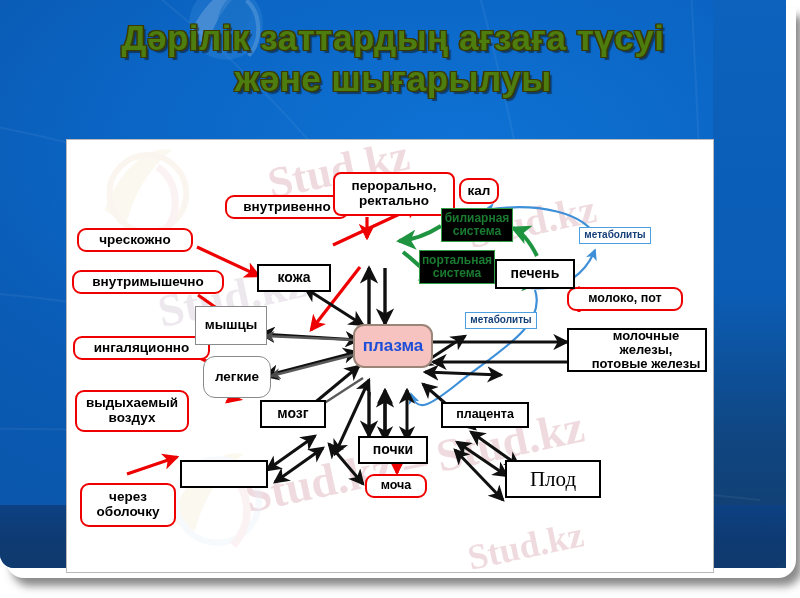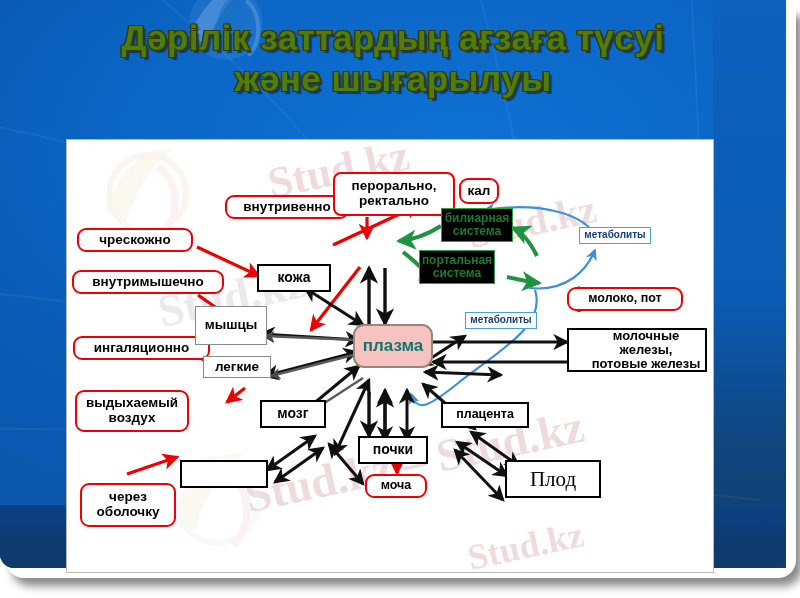--- a/index.html
+++ b/index.html
@@ -79,21 +79,21 @@
     font-weight:bold;color:#000;line-height:1.08;
     white-space:pre-line;
   }
   .n-red{border:2.4px solid #ef0000;border-radius:9px;background:#fff;font-size:13.5px;}
   .n-black{border:2px solid #000;background:#fff;font-size:14px;}
   .n-gray{border:1.6px solid #8a8a8a;background:#fff;font-size:13.5px;}
   .n-green{border:1.4px solid #2f9e44;background:#000000;color:#1a7a30;font-size:12px;font-weight:bold;}
   .n-blue{border:1.4px solid #4d9ede;background:#fff;color:#14407a;font-size:10px;font-weight:bold;}
   .n-plasma{
     border:2.2px solid #9a8578;border-radius:11px;background:#f6c3c0;
-    font-size:17px;font-weight:bold;color:#0f766e;
+    font-size:17px;font-weight:bold;color:#1d4ed8;
   }
   .n-serif{font-family:"Liberation Serif",serif;font-size:21px;font-weight:normal;}
 
   svg.lay{position:absolute;left:0;top:0;width:646px;height:432px;overflow:visible;pointer-events:none;}
 </style>
 </head>
 <body>
 
 <div id="slide">
 
@@ -246,24 +246,25 @@
     <div class="node n-red" style="left:266px;top:32px;width:122px;height:44px;border-radius:8px;">перорально,
 ректально</div>
     <div class="node n-red" style="left:392px;top:38px;width:40px;height:26px;">кал</div>
 
     <div class="node n-red" style="left:500px;top:147px;width:116px;height:24px;font-size:12.5px;">молоко, пот</div>
 
     <div class="node n-red" style="left:298px;top:334px;width:62px;height:24px;font-size:12.5px;">моча</div>
 
     <div class="node n-black" style="left:190px;top:124px;width:74px;height:28px;">кожа</div>
     <div class="node n-gray" style="left:128px;top:166px;width:72px;height:39px;">мышцы</div>
-    <div class="node n-gray" style="left:136px;top:216px;width:68px;height:22px;">легкие</div>
+    <div class="node n-gray" style="left:136px;top:216px;width:68px;height:42px;border-radius:12px;">легкие</div>
     <div class="node n-black" style="left:193px;top:260px;width:66px;height:28px;">мозг</div>
     <div class="node n-black" style="left:113px;top:320px;width:88px;height:28px;"></div>
 
+    <div class="node n-black" style="left:428px;top:119px;width:80px;height:30px;">печень</div>
     <div class="node n-black" style="left:291px;top:296px;width:70px;height:28px;">почки</div>
     <div class="node n-black" style="left:374px;top:262px;width:88px;height:26px;font-size:12.5px;">плацента</div>
     <div class="node n-black n-serif" style="left:438px;top:320px;width:96px;height:38px;">Плод</div>
     <div class="node n-black" style="left:500px;top:188px;width:140px;height:44px;font-size:13px;padding-left:18px;">молочные железы,
 потовые железы</div>
 
     <div class="node n-green" style="left:374px;top:68px;width:72px;height:34px;">билиарная
 система</div>
     <div class="node n-green" style="left:352px;top:110px;width:76px;height:34px;">портальная
 система</div>

